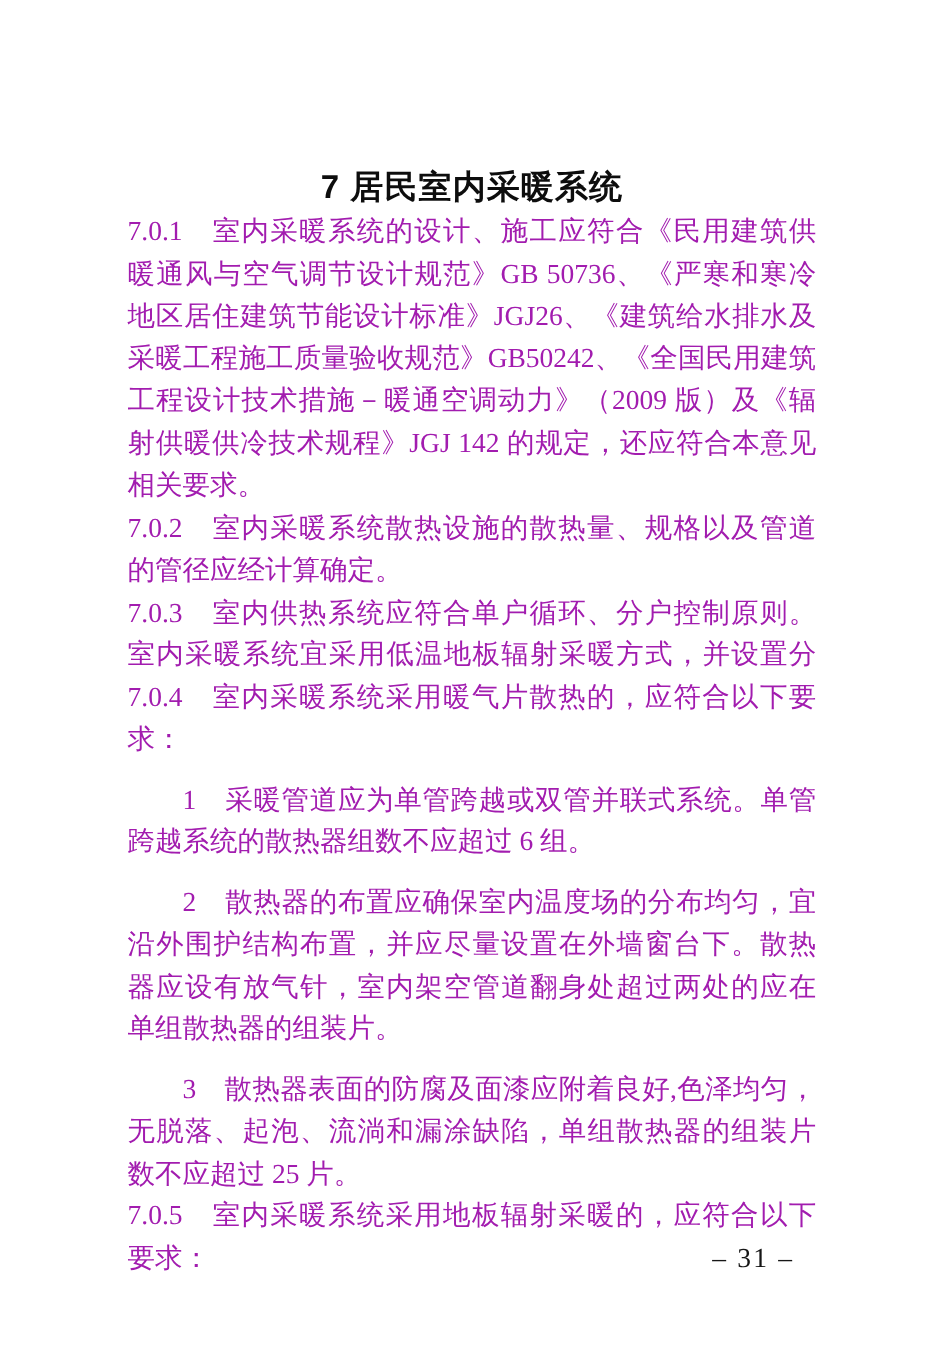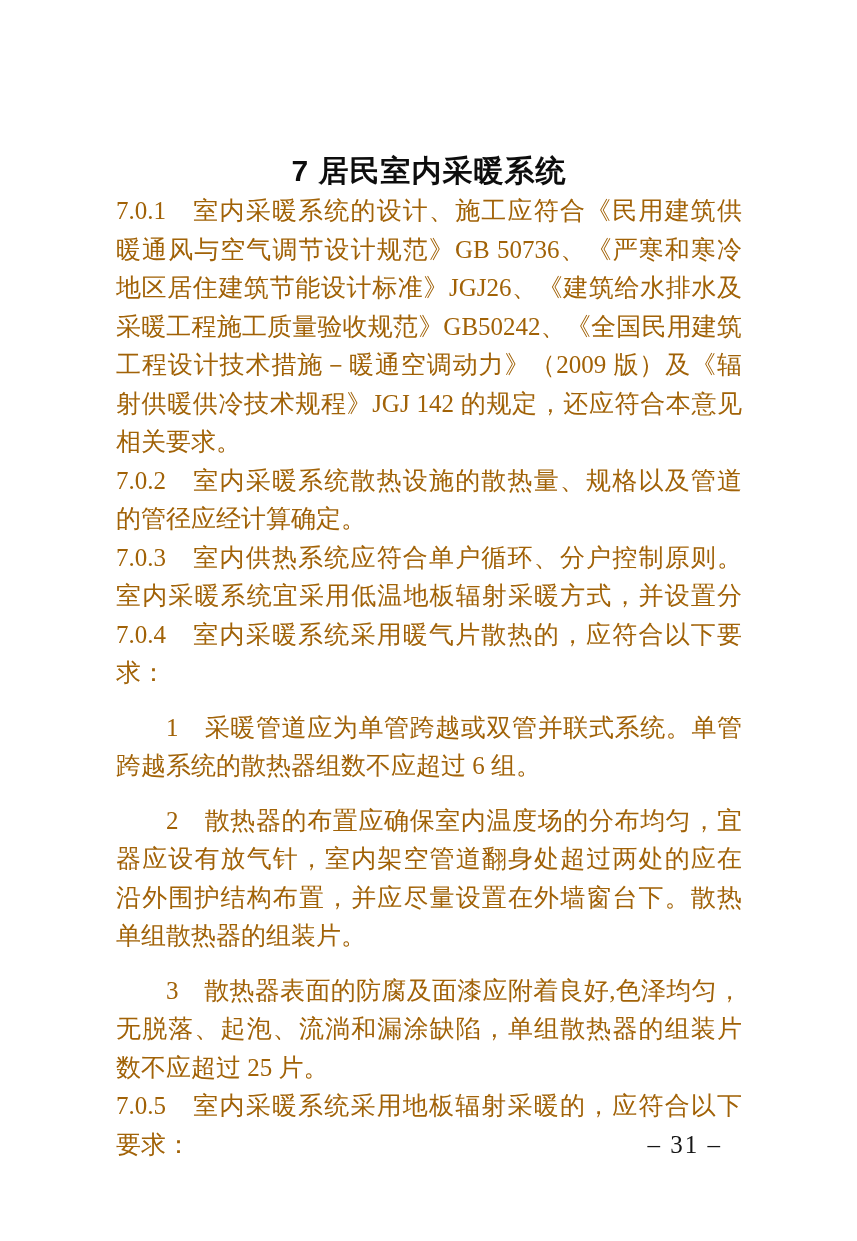--- a/index.html
+++ b/index.html
@@ -37,21 +37,21 @@
     letter-spacing: 1px;
     white-space: nowrap;
   }
   .lines {
     width: 626px;
   }
   .line {
     font-family: "Liberation Serif", "DejaVu Serif", serif;
     font-size: 25px;
     line-height: 38.5px;
-    color: #a16207;
+    color: #a21caf;
     height: 38.5px;
     overflow: visible;
   }
   .line.j {
     text-align: justify;
     text-align-last: justify;
   }
   .line.l {
     text-align: left;
     text-align-last: left;
@@ -88,22 +88,22 @@
         <div class="line l">相关要求。</div>
         <div class="line j">7.0.2　室内采暖系统散热设施的散热量、规格以及管道</div>
         <div class="line l">的管径应经计算确定。</div>
         <div class="line j">7.0.3　室内供热系统应符合单户循环、分户控制原则。</div>
         <div class="line j">室内采暖系统宜采用低温地板辐射采暖方式，并设置分</div>
         <div class="line j">7.0.4　室内采暖系统采用暖气片散热的，应符合以下要</div>
         <div class="line l">求：</div>
         <div class="line j i">1　采暖管道应为单管跨越或双管并联式系统。单管</div>
         <div class="line l">跨越系统的散热器组数不应超过 6 组。</div>
         <div class="line j i">2　散热器的布置应确保室内温度场的分布均匀，宜</div>
+        <div class="line j">沿外围护结构布置，并应尽量设置在外墙窗台下。散热</div>
         <div class="line j">器应设有放气针，室内架空管道翻身处超过两处的应在</div>
-        <div class="line j">沿外围护结构布置，并应尽量设置在外墙窗台下。散热</div>
         <div class="line l">单组散热器的组装片。</div>
         <div class="line j i">3　散热器表面的防腐及面漆应附着良好,色泽均匀，</div>
         <div class="line j">无脱落、起泡、流淌和漏涂缺陷，单组散热器的组装片</div>
         <div class="line l">数不应超过 25 片。</div>
         <div class="line j">7.0.5　室内采暖系统采用地板辐射采暖的，应符合以下</div>
         <div class="line l">要求：</div>
       </div>
   </div>
   <div class="page-number">– 31 –</div>
 </div>

